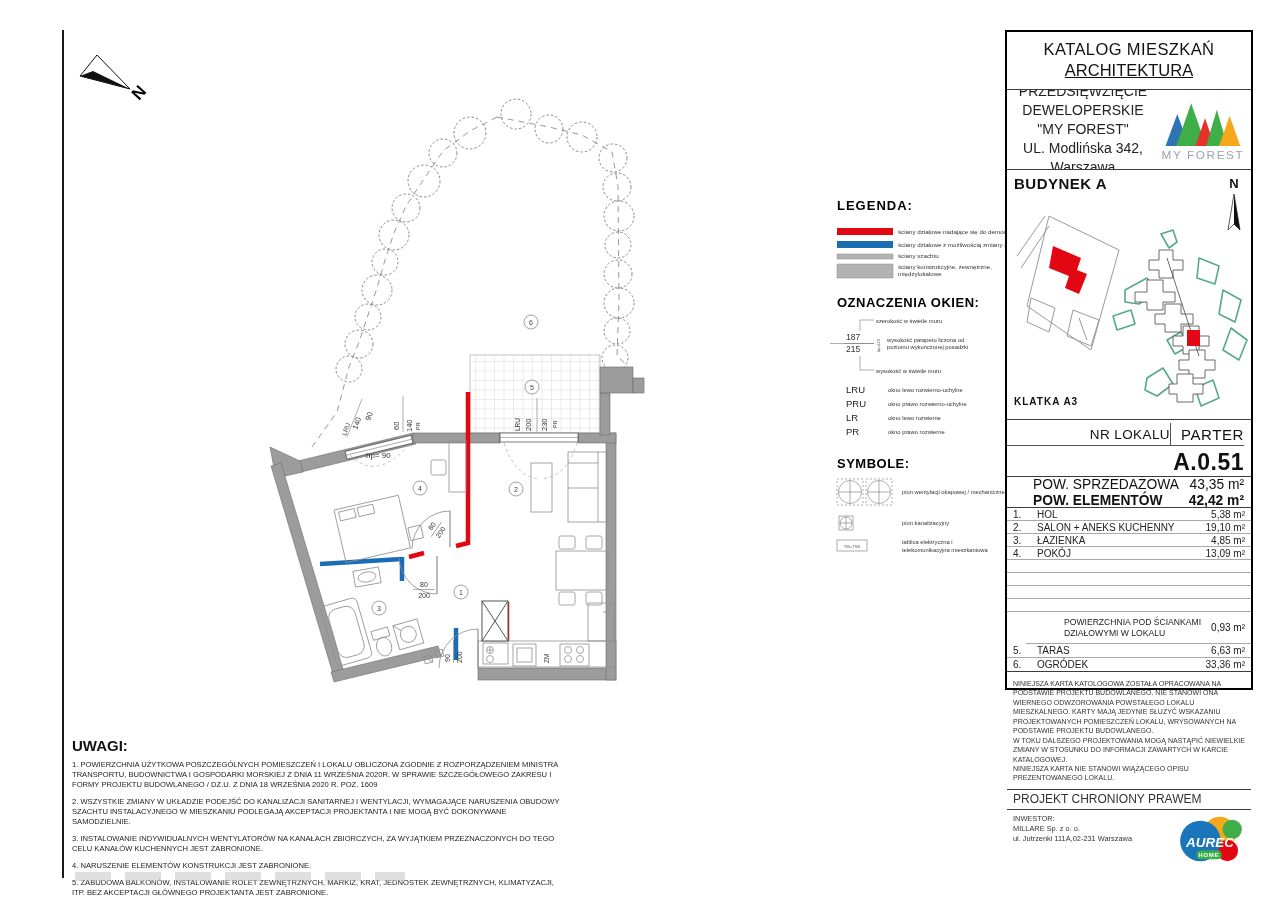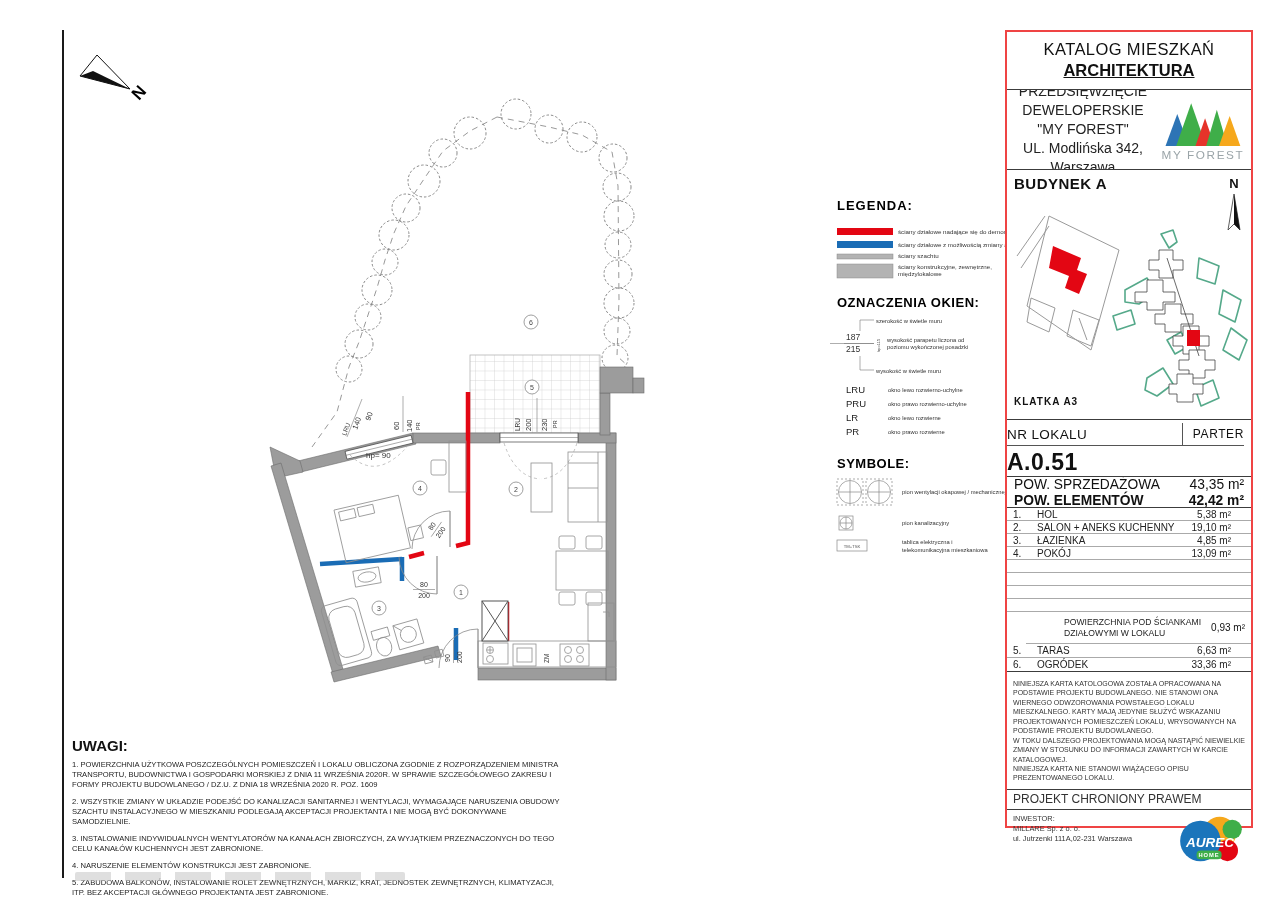--- a/index.html
+++ b/index.html
@@ -13,46 +13,46 @@
   #plan-svg{left:60px;top:30px;}
   
   #key-svg{left:830px;top:190px;}
   
   #uwagi{left:72px;top:737px;width:492px;}
   #uwagi .t{font-size:15px;font-weight:bold;margin-bottom:6px;}
   #uwagi .n{font-size:7.6px;line-height:1.32;color:#222;margin-bottom:7px;}
   #faded{left:75px;top:872px;width:330px;height:9px;opacity:.5;border-radius:2px;
     background:repeating-linear-gradient(90deg,#bfbfbf 0 36px,transparent 36px 50px);}
   
-  #tb{left:1005px;top:30px;width:248px;height:798px;border:2px solid #ef4444;
+  #tb{left:1005px;top:30px;width:248px;height:660px;border:2px solid #000000;
       box-sizing:border-box;background:#fff;}
   .sec{box-sizing:border-box;border-bottom:1.5px solid #3c3c3c;position:relative;overflow:hidden;}
   #s1{height:58px;text-align:center;padding-top:8px;}
   #s1 .t1{font-size:16.5px;letter-spacing:.4px;}
-  #s1 .t2{font-size:16.5px;font-weight:bold;text-decoration:underline;margin-top:2px;}
+  #s1 .t2{font-size:16.5px;font-weight:normal;text-decoration:underline;margin-top:2px;}
   #s2{height:80px;display:flex;align-items:center;}
   #s2 .dev{width:152px;text-align:center;font-size:14px;line-height:1.35;color:#222;}
   #s3{height:250px;font-weight:bold;}
   #s3 .bud{position:absolute;left:7px;top:5px;font-size:15px;letter-spacing:.5px;}
   #s3 .klatka{position:absolute;left:7px;top:226px;font-size:10px;letter-spacing:1px;}
-  #s4{height:57px;padding:3px 7px 0 0;}
+  #s4{height:57px;padding:3px 7px 0 0;text-align:right;}
   #s4 .row{display:flex;align-items:center;height:22px;border-bottom:1px solid #555;}
   #s4 .nr{font-size:13.5px;letter-spacing:.4px;flex:1;}
-  #s4 .parter{font-size:12px;letter-spacing:.6px;border-left:1px solid #555;
+  #s4 .parter{font-size:15px;letter-spacing:.6px;border-left:1px solid #555;
               padding-left:10px;height:100%;display:flex;align-items:center;}
   #s4 .anum{font-size:23px;font-weight:bold;margin-top:3px;letter-spacing:.5px;}
   #s5{height:31px;padding:0 7px;font-size:13.8px;}
-  #s5 .prow{display:flex;height:15.5px;align-items:flex-start;}
+  #s5 .prow{display:flex;height:15.5px;align-items:flex-start;margin-left:19px;}
   #s5 .prow div:last-child{margin-left:auto;}
   #s5 .b{font-weight:bold;}
   #s6{height:164px;font-size:10px;}
   .tr{display:flex;align-items:center;height:13px;border-bottom:1px solid #aaa;box-sizing:border-box;}
   .tr .no{width:24px;padding-left:6px;color:#222;}
   .tr .nm{flex:1;color:#222;}
-  .tr .ar{padding-right:20px;color:#222;}
+  .tr .ar{padding-right:6px;color:#222;}
   #part-row{height:32px;border-bottom:1px solid #aaa;display:flex;align-items:center;box-sizing:border-box;margin-left:19px;}
   #part-row .lbl{font-size:8.6px;line-height:1.25;padding-left:38px;color:#222;}
   #part-row .ar{margin-left:auto;padding-right:6px;font-size:10px;}
   #s7{height:118px;padding:7px 6px 0 6px;font-size:7px;line-height:1.35;color:#333;}
   #s8{height:20px;padding:2px 6px;font-size:12px;line-height:1.3;color:#333;}
   #s9{height:54px;border-bottom:none;display:flex;}
   #s9 .inv{font-size:7.4px;line-height:1.35;padding:4px 6px;color:#333;flex:1;}
   text{font-family:"Liberation Sans",sans-serif;}
 </style>
 </head>

